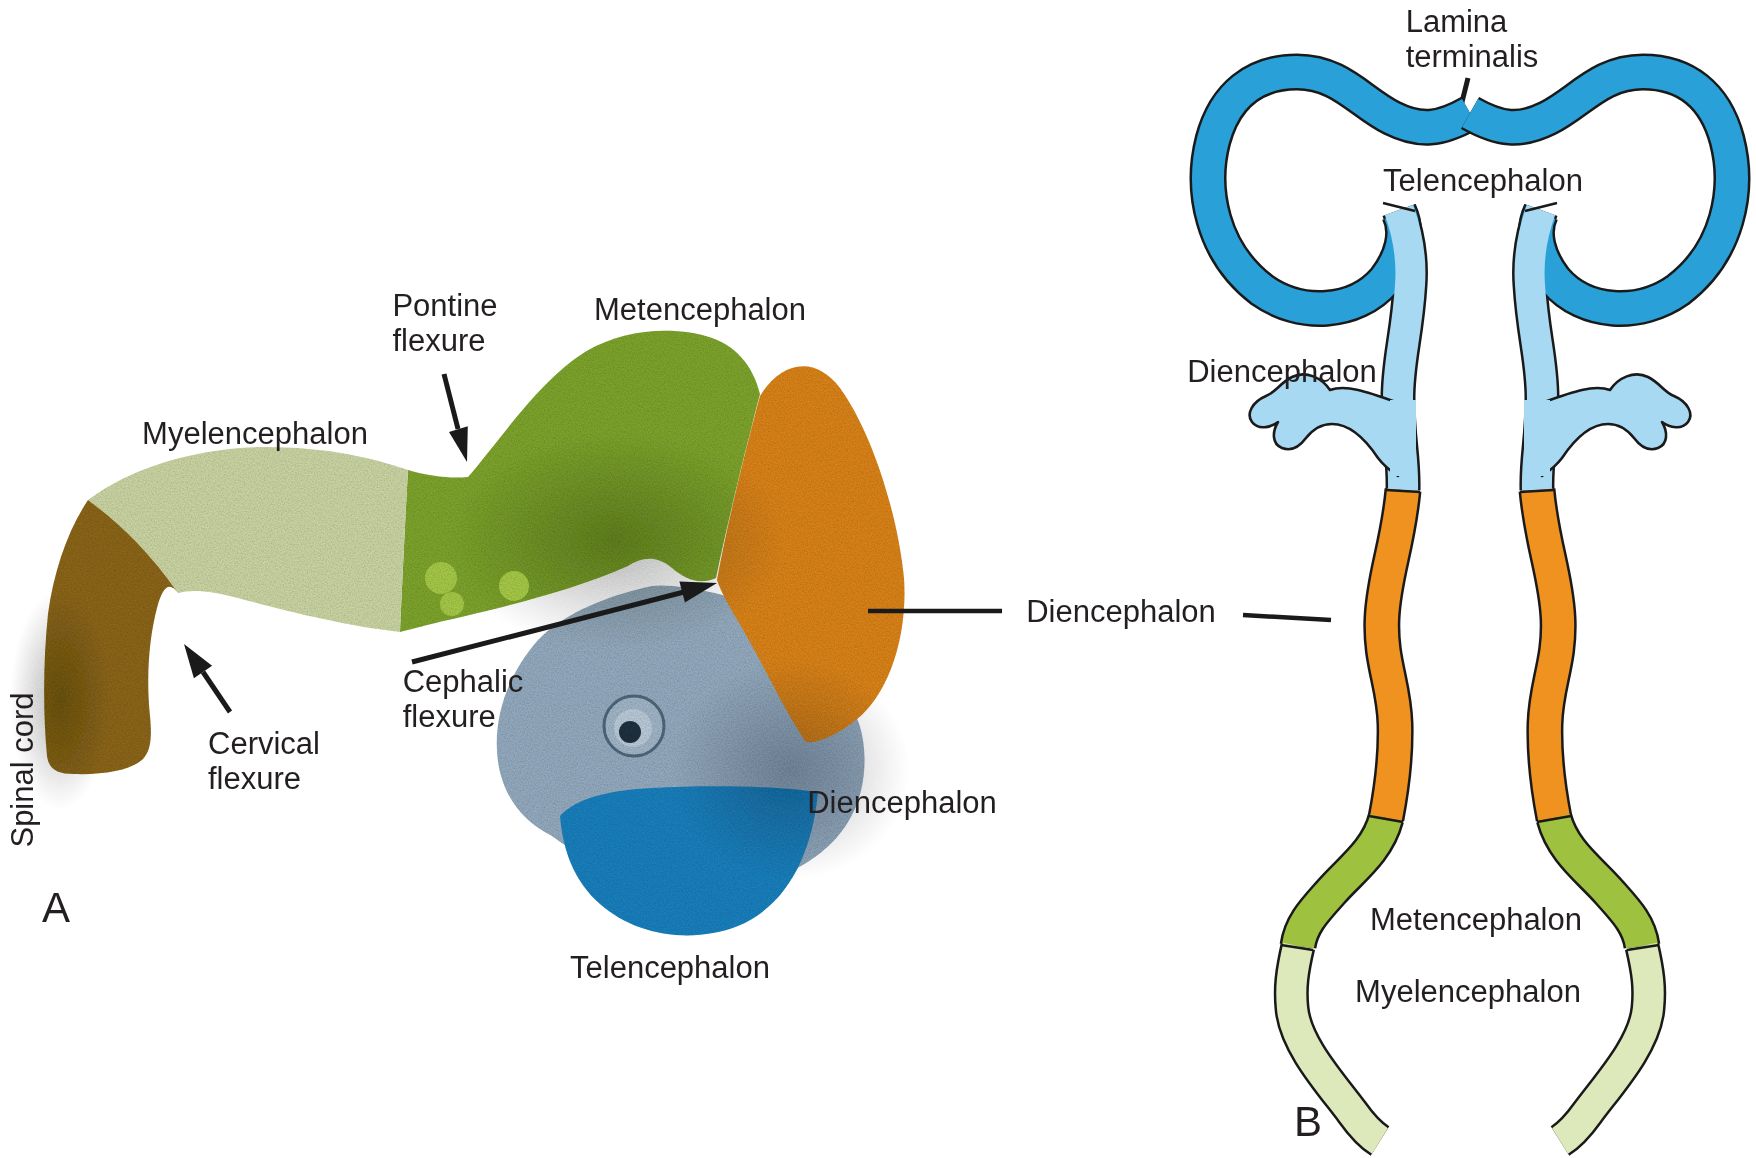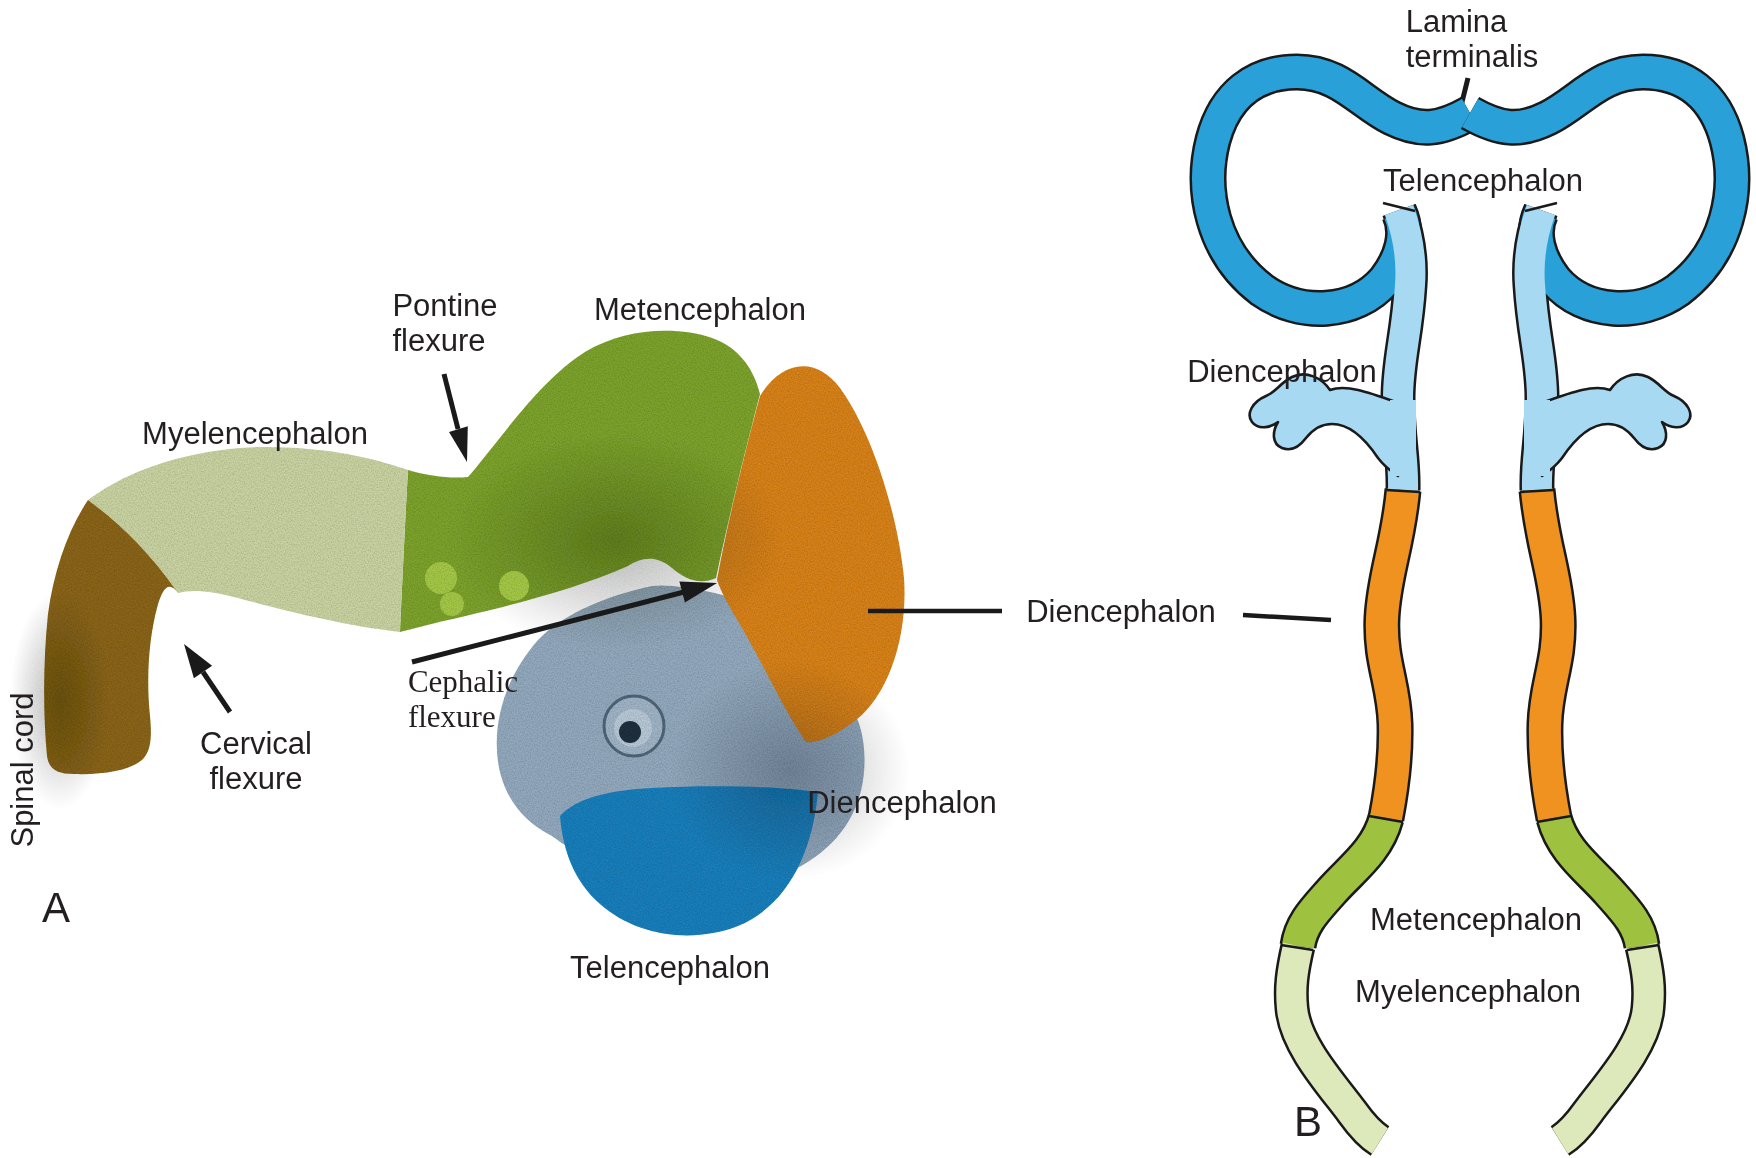--- a/index.html
+++ b/index.html
@@ -164,26 +164,26 @@
   <div>Pontine</div>
   <div>flexure</div>
 </div>
 
 <div class="lbl ctr" style="left:700px;top:292px;">Metencephalon</div>
 
 <div class="lbl ctr" style="left:255px;top:416px;">Myelencephalon</div>
 
 <div class="lbl vert" style="left:22px;top:770px;position:absolute;font-size:31px;white-space:nowrap;">Spinal cord</div>
 
-<div class="lbl" style="left:200px;top:726px;text-align:center;">
+<div class="lbl" style="left:208px;top:726px;">
   <div>Cervical</div>
   <div>flexure</div>
 </div>
 
-<div class="lbl ctr" style="left:463px;top:664px;font-family:Liberation Serif, serif;">
+<div class="lbl ctr" style="left:463px;top:664px;">
   <div>Cephalic</div>
   <div>flexure</div>
 </div>
 
 <div class="lbl ctr" style="left:902px;top:785px;">Diencephalon</div>
 
 <div class="lbl ctr" style="left:670px;top:950px;">Telencephalon</div>
 
 <div class="lbl ctr" style="left:1121px;top:594px;">Diencephalon</div>
 

